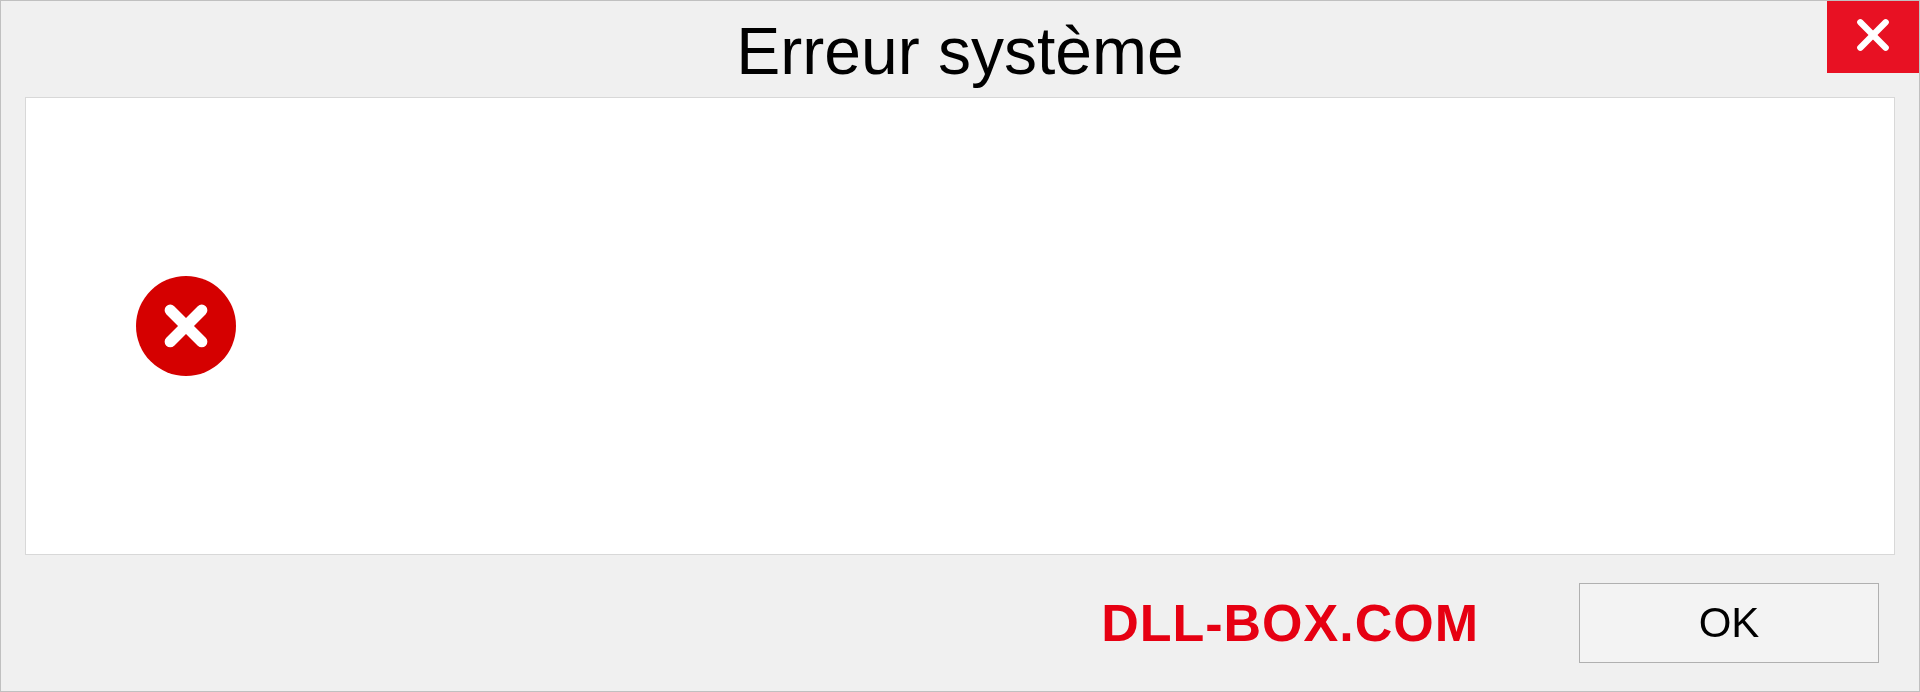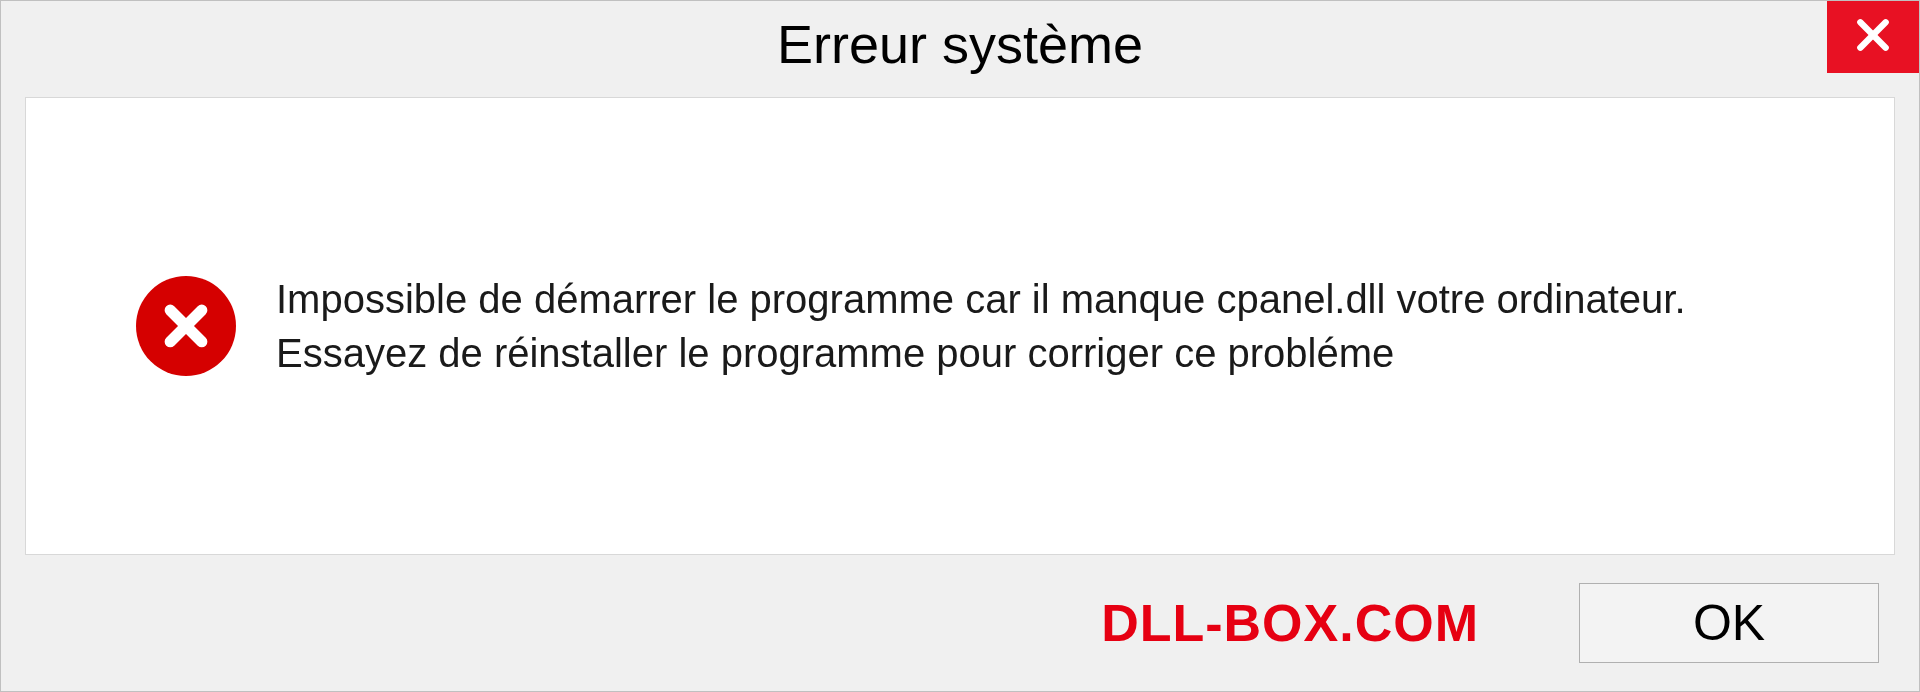--- a/index.html
+++ b/index.html
@@ -24,21 +24,21 @@
     }
     .titlebar {
       display: flex;
       align-items: flex-start;
       justify-content: space-between;
       padding: 0;
       position: relative;
       height: 90px;
     }
     .title-text {
-      font-size: 54px;
+      font-size: 66px;
       color: #000;
       font-weight: 400;
       margin-left: auto;
       margin-right: auto;
       padding-top: 12px;
     }
     .close-btn {
       position: absolute;
       top: 0;
       right: 0;
@@ -97,21 +97,21 @@
       font-size: 52px;
       font-weight: 800;
       color: #e60012;
       letter-spacing: 1px;
     }
     .ok-btn {
       min-width: 300px;
       height: 80px;
       background: #f3f3f3;
       border: 1px solid #b0b0b0;
-      font-size: 50px;
+      font-size: 42px;
       color: #000;
       font-family: inherit;
       cursor: pointer;
       display: flex;
       align-items: center;
       justify-content: center;
     }
   </style>
 </head>
 <body>
@@ -131,20 +131,19 @@
 
   <div class="content-panel">
     <div class="error-icon-wrap">
       <div class="error-circle">
         <svg viewBox="0 0 24 24">
           <line x1="5" y1="5" x2="19" y2="19" stroke="#ffffff" stroke-width="5" stroke-linecap="round"></line>
           <line x1="19" y1="5" x2="5" y2="19" stroke="#ffffff" stroke-width="5" stroke-linecap="round"></line>
         </svg>
       </div>
     </div>
-    <div class="message-text">Impossible de démarrer le programme car il manque cpanel.dll votre ordinateur. Essayez de réinstaller le programme pour corriger ce probléme</div>
   </div>
 
   <div class="footer">
     <div class="brand-text">DLL-BOX.COM</div>
     <button class="ok-btn">OK</button>
   </div>
 </div>
 
 </body></html>

